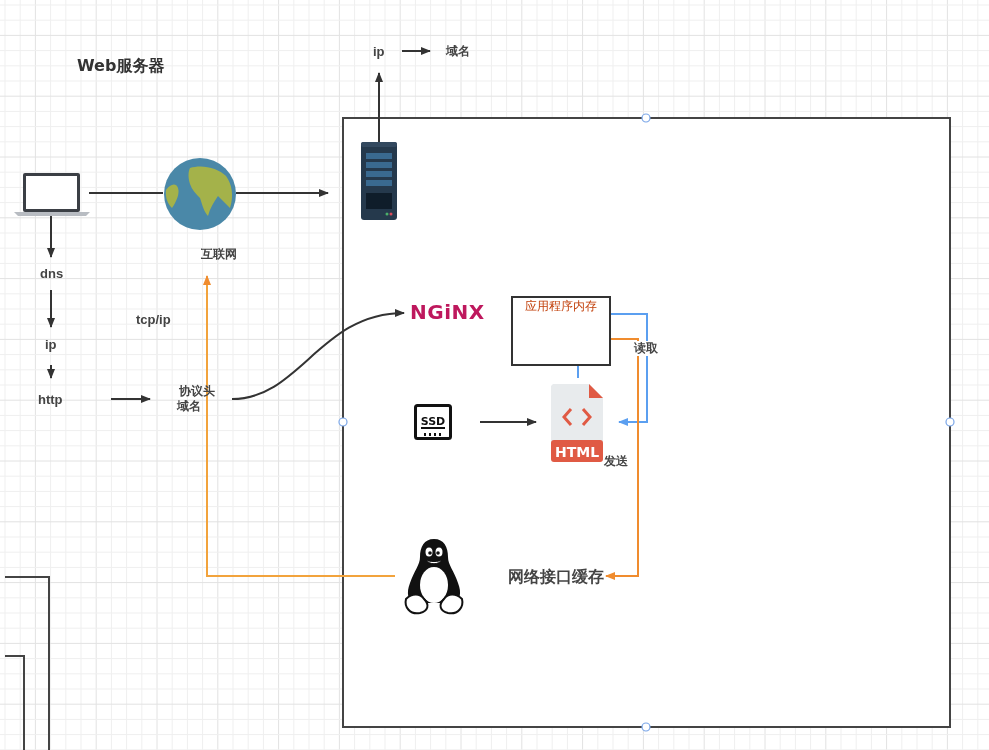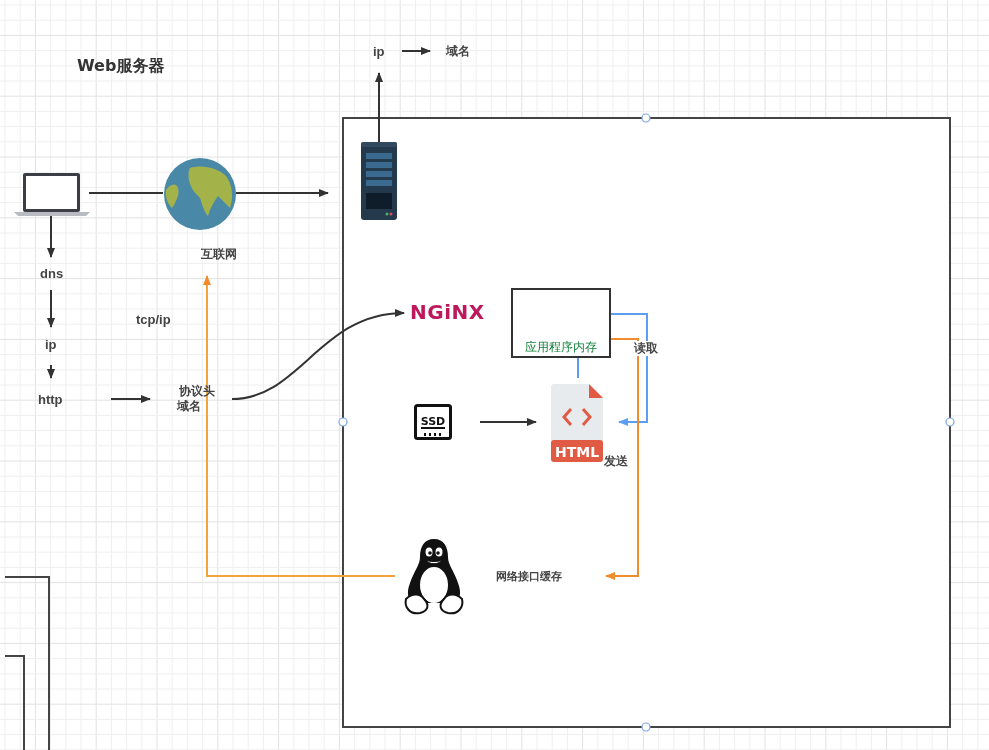--- a/index.html
+++ b/index.html
@@ -4,22 +4,22 @@
 <style>
   html,body{margin:0;padding:0;}
   body{width:989px;height:750px;position:relative;overflow:hidden;background:#fff;
     font-family:"Liberation Sans","DejaVu Sans",sans-serif;}
   #grid{position:absolute;left:0;top:0;}
   #wires{position:absolute;left:0;top:0;}
   .lbl{position:absolute;font-size:13px;color:#444;white-space:nowrap;line-height:15px;font-weight:bold;}
   .title{position:absolute;left:77px;top:20px;font-size:16px;font-weight:bold;color:#333;
     font-family:"DejaVu Sans",sans-serif;margin-top:36px;}
   .icon{position:absolute;}
-  .appbox{position:absolute;left:511px;top:288px;width:96px;height:66px;border:2px solid #333;
-    background:#fff;display:flex;align-items:flex-end;justify-content:center;font-size:12px;color:#15803d;}
+  .appbox{position:absolute;left:511px;top:296px;width:96px;height:66px;border:2px solid #333;
+    background:#fff;display:flex;align-items:flex-start;justify-content:center;font-size:12px;color:#c2410c;}
   .nginx{position:absolute;left:410px;top:300px;font-size:20px;font-weight:bold;letter-spacing:0.5px;
     font-family:"DejaVu Sans",sans-serif;color:#be185d;}
 </style>
 </head>
 <body>
 
 <svg id="grid" width="989" height="750">
     <line x1="5" x2="5" y1="0" y2="750" stroke="#efefef"></line>
     <line x1="20.2" x2="20.2" y1="0" y2="750" stroke="#efefef"></line>
     <line x1="35.4" x2="35.4" y1="0" y2="750" stroke="#e2e2e2"></line>
@@ -257,13 +257,13 @@
 <div class="lbl" style="left:446px;top:44px;font-size:12px">域名</div>
 <div class="lbl" style="left:201px;top:247px;font-size:12px">互联网</div>
 <div class="lbl" style="left:40px;top:266px">dns</div>
 <div class="lbl" style="left:45px;top:337px">ip</div>
 <div class="lbl" style="left:38px;top:392px">http</div>
 <div class="lbl" style="left:136px;top:312px">tcp/ip</div>
 <div class="lbl" style="left:179px;top:384px;font-size:12px">协议头</div>
 <div class="lbl" style="left:177px;top:399px;font-size:12px">域名</div>
 <div class="lbl" style="left:634px;top:341px;font-size:12px;background:#fff">读取</div>
 <div class="lbl" style="left:604px;top:454px;font-size:12px;background:#fff">发送</div>
-<div class="lbl" style="left:496px;top:569px;font-size:11px">网络接口缓存</div>
+<div class="lbl" style="left:508px;top:569px;font-size:16px">网络接口缓存</div>
 
 </body></html>

